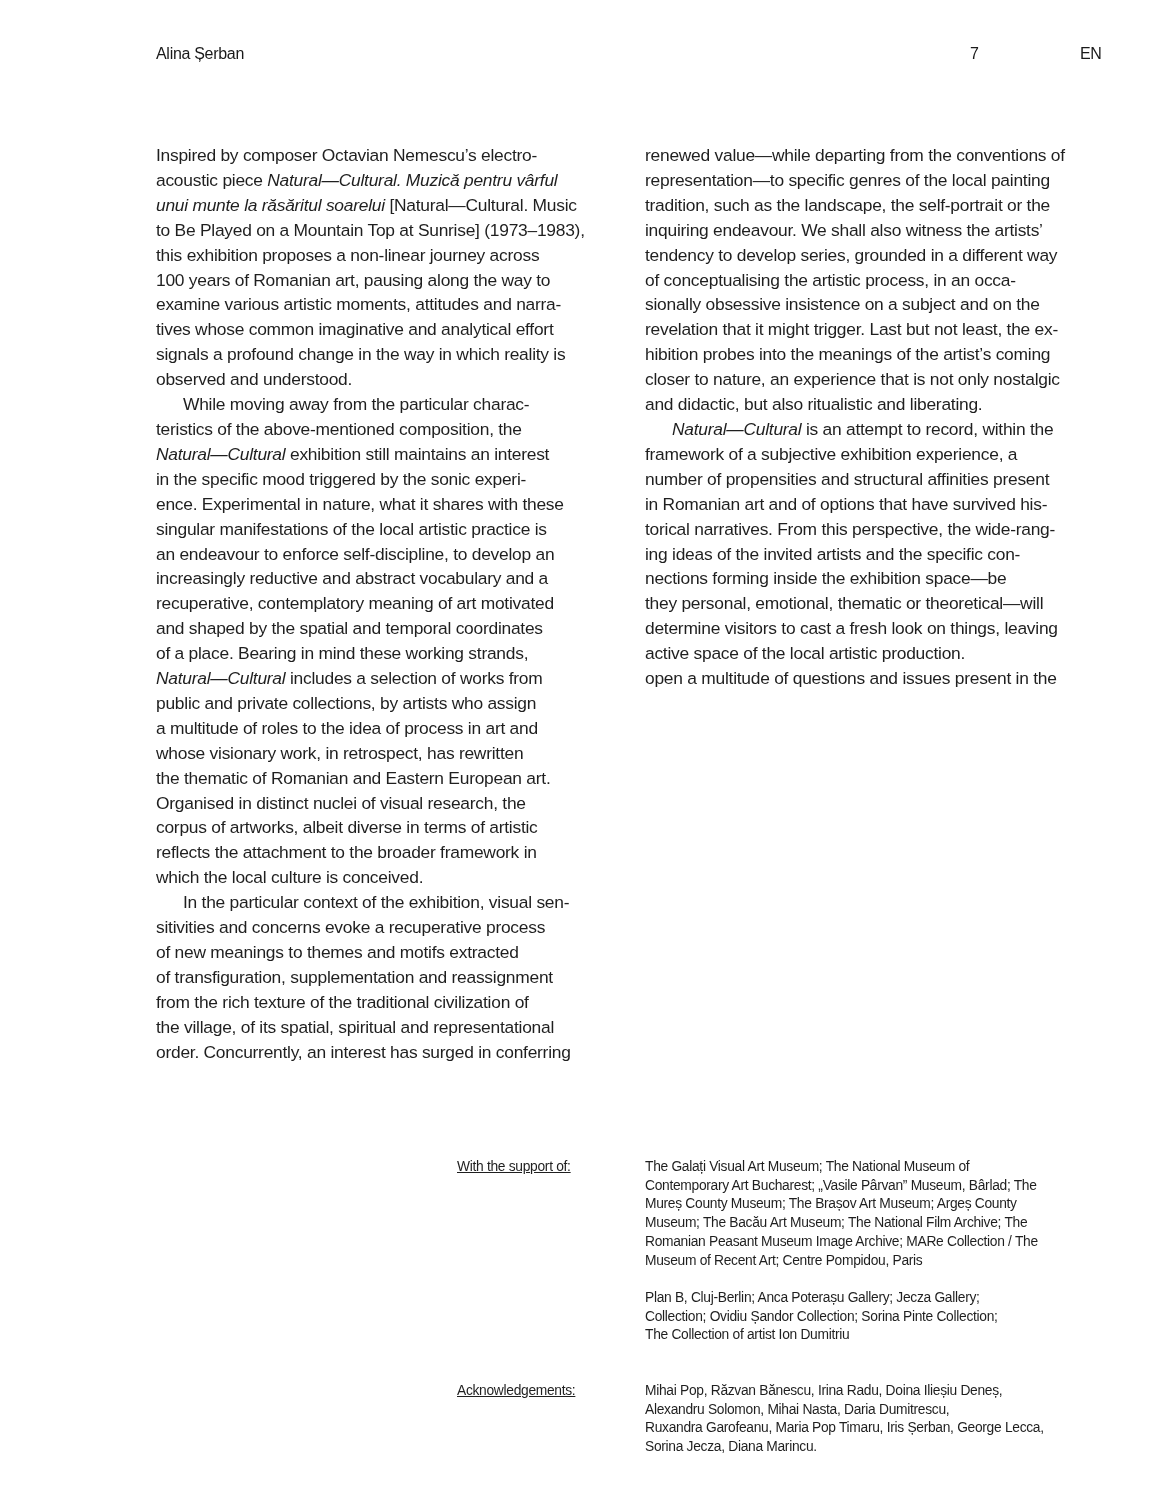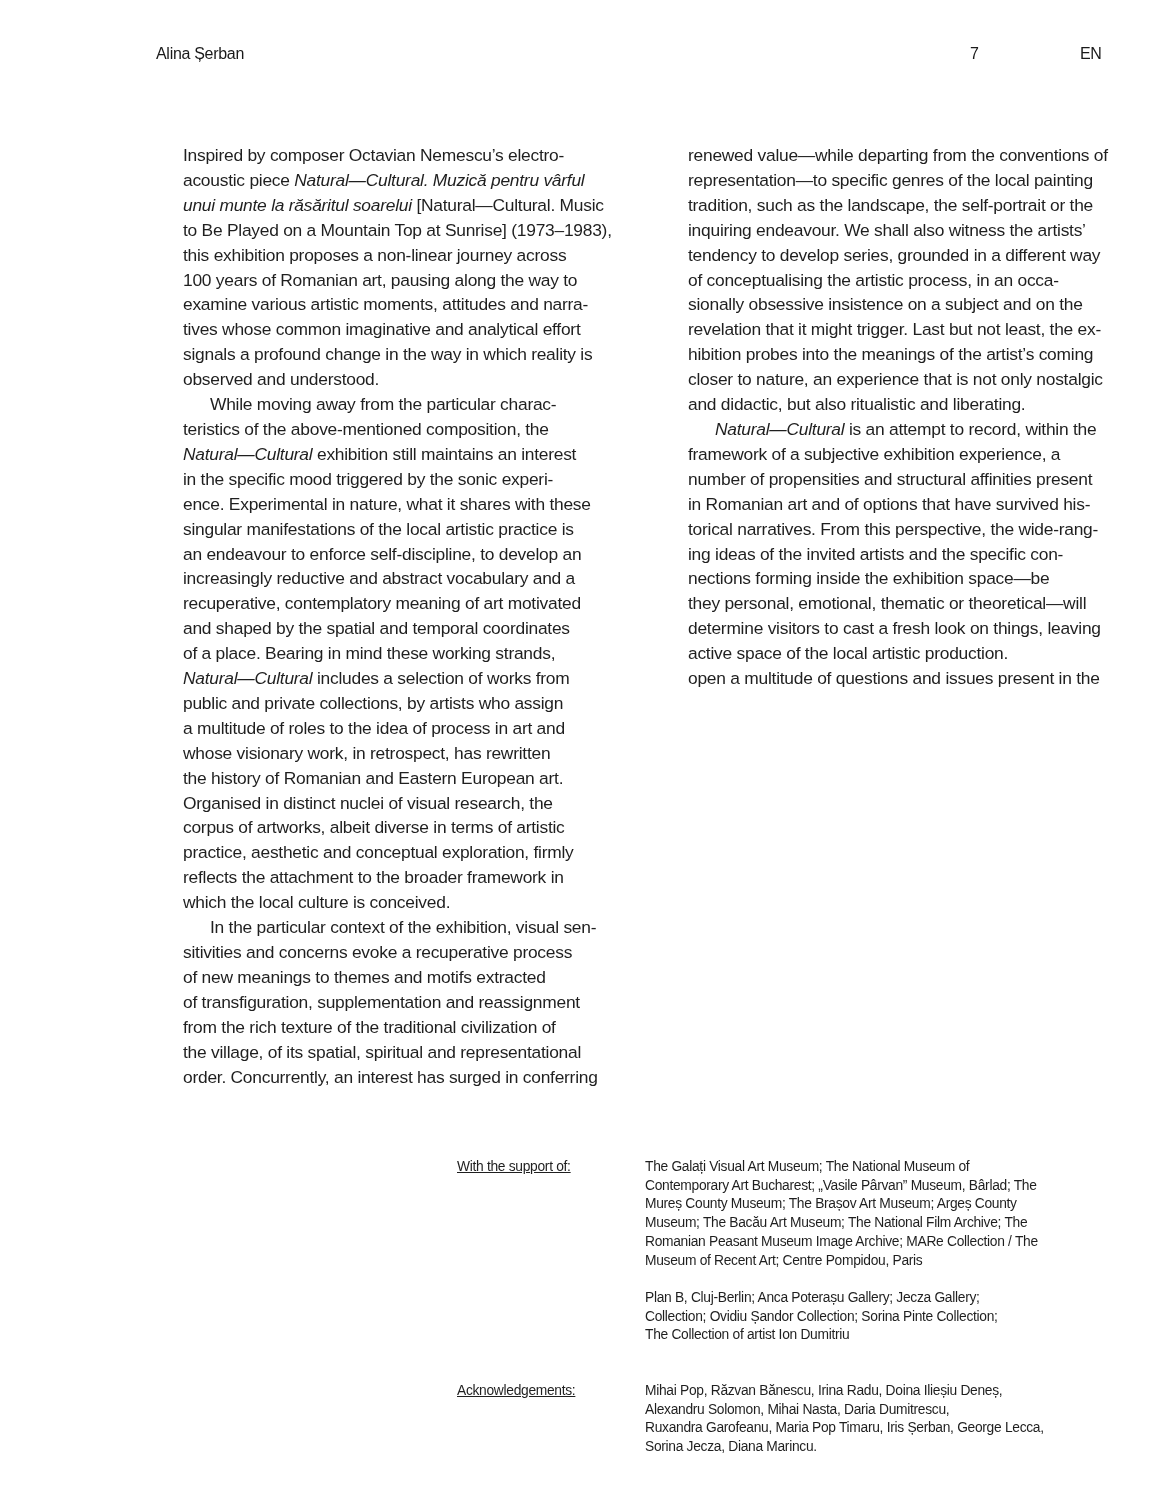--- a/index.html
+++ b/index.html
@@ -13,24 +13,23 @@
     letter-spacing: -0.3px; color: #1a1a1a;
   }
   #author { left: 156px; }
   #page-num { left: 970px; }
   #lang { left: 1080px; }
 
   .col {
     position: absolute; top: 143px; width: 475px;
     font-size: 17.4px; line-height: 24.9px; letter-spacing: -0.25px;
     color: #1f1f1f;
-    margin-left: 27px;
   }
   #col-left { left: 156px; }
-  #col-right { left: 661px; width: 470px; }
+  #col-right { left: 645px; width: 470px; }
   .line { display: block; white-space: nowrap; }
   .indent { padding-left: 27px; }
   .it { font-style: italic; }
 
   .credits {
     position: absolute; font-size: 13.8px; line-height: 18.7px;
     letter-spacing: -0.3px; color: #1f1f1f;
   }
   .credit-label { position: absolute; left: 457px; white-space: nowrap; text-decoration: underline; }
   .credit-body { position: absolute; left: 645px; width: 470px; }
@@ -63,24 +62,23 @@
     <span class="line"><span>singular manifestations of the local artistic practice is</span></span>
     <span class="line"><span>an endeavour to enforce self-discipline, to develop an</span></span>
     <span class="line"><span>increasingly reductive and abstract vocabulary and a</span></span>
     <span class="line"><span>recuperative, contemplatory meaning of art motivated</span></span>
     <span class="line"><span>and shaped by the spatial and temporal coordinates</span></span>
     <span class="line"><span>of a place. Bearing in mind these working strands,</span></span>
     <span class="line"><span class="it">Natural—Cultural</span><span> includes a selection of works from</span></span>
     <span class="line"><span>public and private collections, by artists who assign</span></span>
     <span class="line"><span>a multitude of roles to the idea of process in art and</span></span>
     <span class="line"><span>whose visionary work, in retrospect, has rewritten</span></span>
-    <span class="line"><span>the history of Romanian and Eastern European art.</span></span>
+    <span class="line"><span>the thematic of Romanian and Eastern European art.</span></span>
     <span class="line"><span>Organised in distinct nuclei of visual research, the</span></span>
     <span class="line"><span>corpus of artworks, albeit diverse in terms of artistic</span></span>
-    <span class="line"><span>practice, aesthetic and conceptual exploration, firmly</span></span>
     <span class="line"><span>reflects the attachment to the broader framework in</span></span>
     <span class="line"><span>which the local culture is conceived.</span></span>
     <span class="line indent"><span>In the particular context of the exhibition, visual sen-</span></span>
     <span class="line"><span>sitivities and concerns evoke a recuperative process</span></span>
     <span class="line"><span>of new meanings to themes and motifs extracted</span></span>
     <span class="line"><span>of transfiguration, supplementation and reassignment</span></span>
     <span class="line"><span>from the rich texture of the traditional civilization of</span></span>
     <span class="line"><span>the village, of its spatial, spiritual and representational</span></span>
     <span class="line"><span>order. Concurrently, an interest has surged in conferring</span></span>
   </div>

